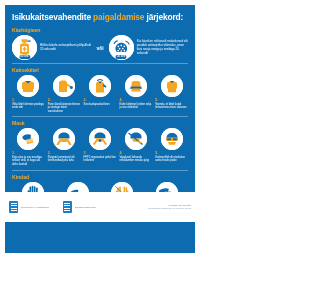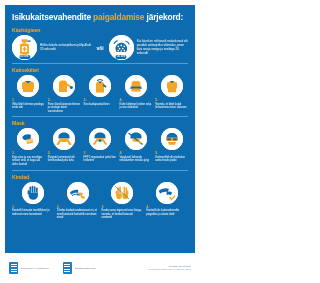--- a/index.html
+++ b/index.html
@@ -8,21 +8,21 @@
     width: 200px;
     height: 283px;
     background: #ffffff;
     font-family: "Liberation Sans", sans-serif;
     overflow: hidden;
   }
 
   #poster {
     position: relative;
     width: 200px;
-    height: 283px;
+    height: 222px;
     background: #ffffff;
     padding: 5px 5px 0 5px;
   }
 
   
   #panel {
     position: relative;
     width: 190px;
     height: 248px;
     background: #0d6cb0;

